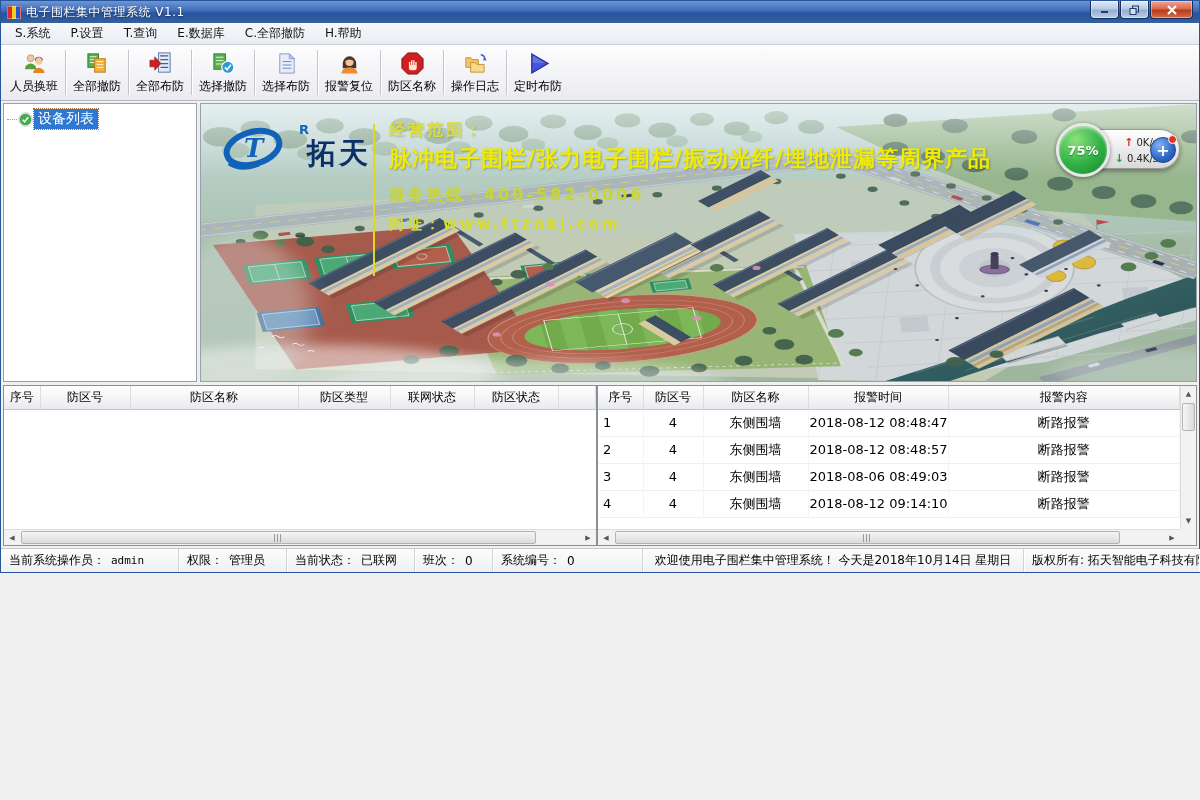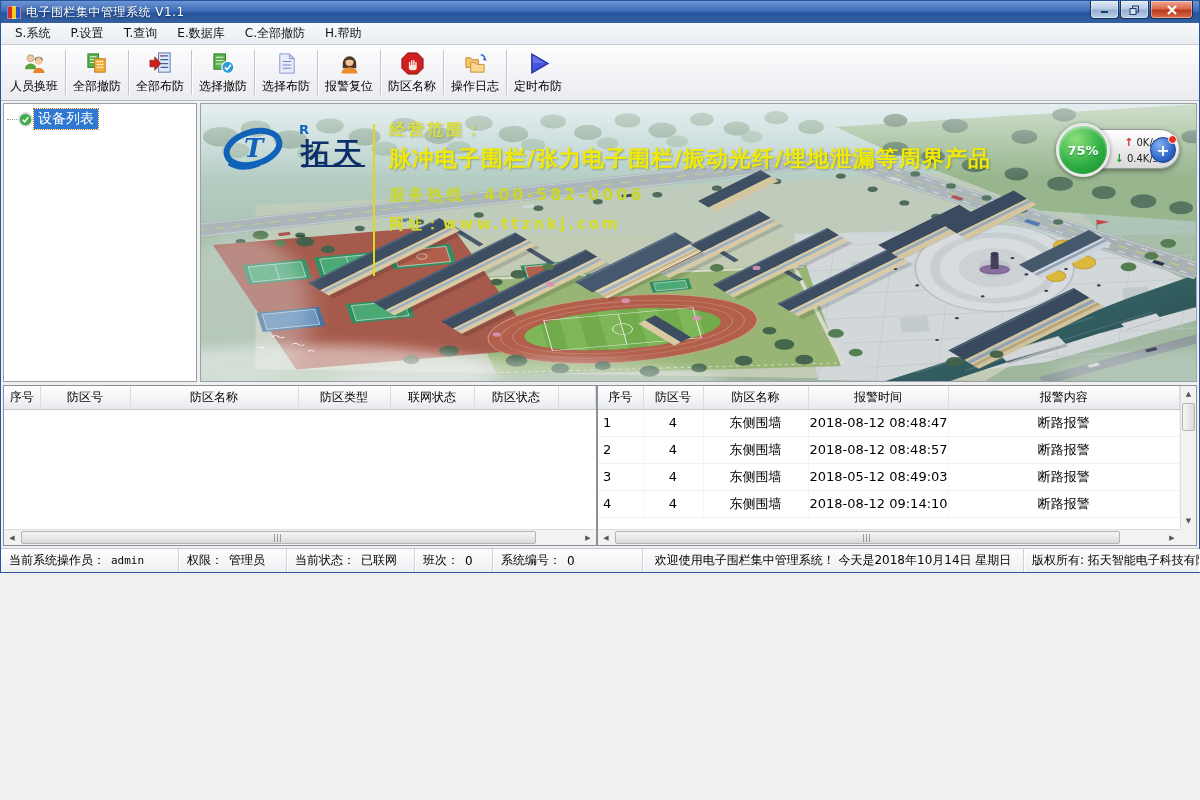--- a/index.html
+++ b/index.html
@@ -44,21 +44,21 @@
   .tree-stub { width:10px; border-top:1px dotted #9a9a9a; }
   .tree-item svg { width:15px; height:15px; }
   .tree-label { background:#2f78d2; color:#fff; padding:1px 4px; outline:1px dotted #b3702c; }
 
   .image-area { flex:1; position:relative; border:1px solid #98a0a8; overflow:hidden; background:#aec4bb; }
   svg.scene { position:absolute; inset:0; width:100%; height:100%; display:block; }
 
   
   .logo { position:absolute; left:14px; top:14px; display:flex; align-items:flex-end; }
   .logo-r { position:absolute; left:84px; top:4px; color:#1166bb; font-weight:bold; font-size:13px; }
-  .logo-text { font-size:29px; font-weight:bold; color:#0c2f6a; margin-left:6px; letter-spacing:3px;text-decoration:underline; }
+  .logo-text { font-size:29px; font-weight:bold; color:#0c2f6a; margin-left:12px; letter-spacing:3px; }
   .vline { position:absolute; left:172px; top:20px; width:2px; height:152px; background:#ded81f; }
   .btext { position:absolute; left:188px; top:16px; white-space:nowrap; }
   .b1 { font-size:16px; font-weight:bold; color:#dede3a; letter-spacing:3px; text-shadow:1px 1px 2px #44664455; }
   .b2 { font-size:22px; font-weight:bold; color:#f2ea00; margin-top:3px; letter-spacing:1px; text-shadow:1px 1px 2px #33553366; }
   .b3 { font-size:16px; font-weight:bold; color:#c9d62c; margin-top:11px; letter-spacing:3px; }
   .b4 { font-size:15px; font-weight:bold; color:#d5dd2a; margin-top:9px; letter-spacing:3px; }
 
   
   .netwidget { position:absolute; top:25px; right:16px; width:118px; height:40px;
     background:linear-gradient(#ffffff,#d9d9d9); border:1px solid #999; border-radius:21px; box-shadow:0 2px 5px #00000066; }
@@ -748,21 +748,21 @@
               <td>2</td>
               <td>4</td>
               <td>东侧围墙</td>
               <td>2018-08-12 08:48:57</td>
               <td>断路报警</td>
             </tr>
             <tr>
               <td>3</td>
               <td>4</td>
               <td>东侧围墙</td>
-              <td>2018-05-12 08:49:03</td>
+              <td>2018-08-06 08:49:03</td>
               <td>断路报警</td>
             </tr>
             <tr>
               <td>4</td>
               <td>4</td>
               <td>东侧围墙</td>
               <td>2018-08-12 09:14:10</td>
               <td>断路报警</td>
             </tr>
           </tbody>

